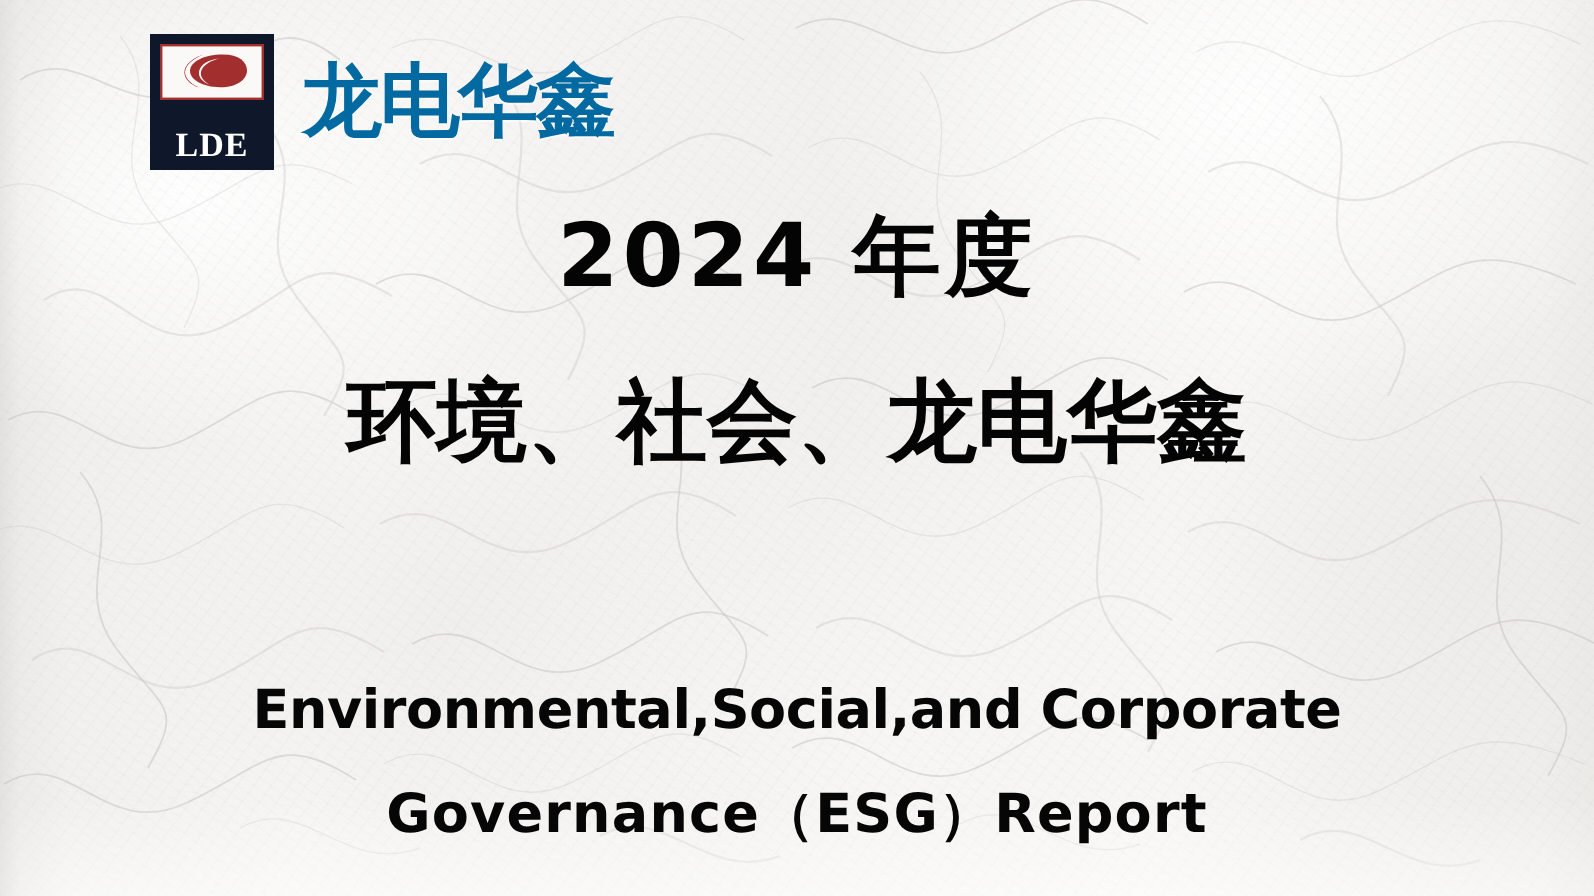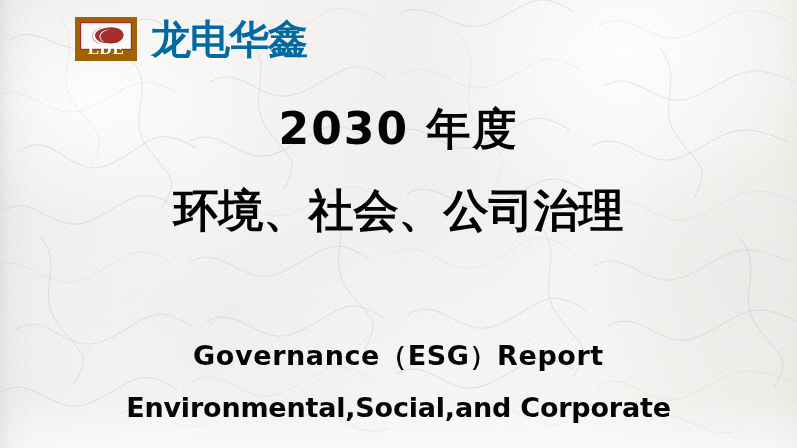--- a/index.html
+++ b/index.html
@@ -74,22 +74,22 @@
     left: 75px;
     top: 17px;
     display: flex;
     align-items: center;
     gap: 14px;
     z-index: 5;
   }
   .logo-mark {
     position: relative;
     width: 62px;
-    height: 44px;
-    background: #a16207;
+    height: 68px;
+    background: #0f172a;
     box-sizing: border-box;
     flex: 0 0 auto;
   }
   .logo-panel {
     position: absolute;
     left: 5px;
     top: 5px;
     width: 52px;
     height: 28px;
     background: #fbf9f7;
@@ -235,22 +235,22 @@
           </g>
         </svg>
       </div>
       <div class="logo-wordmark">LDE</div>
     </div>
 
     <div class="brand-name">龙电华鑫</div>
   </div>
 
   <div class="title-block">
-    <div class="cn-line l1">2030 年度</div>
-    <div class="cn-line l2">环境、社会、公司治理</div>
+    <div class="cn-line l1">2024 年度</div>
+    <div class="cn-line l2">环境、社会、龙电华鑫</div>
   </div>
 
   <div class="en-block">
+    <div class="en-line l1">Environmental,Social,and Corporate</div>
     <div class="en-line l2">Governance（ESG）Report</div>
-    <div class="en-line l1">Environmental,Social,and Corporate</div>
   </div>
 
 </div>
 
 </body></html>

